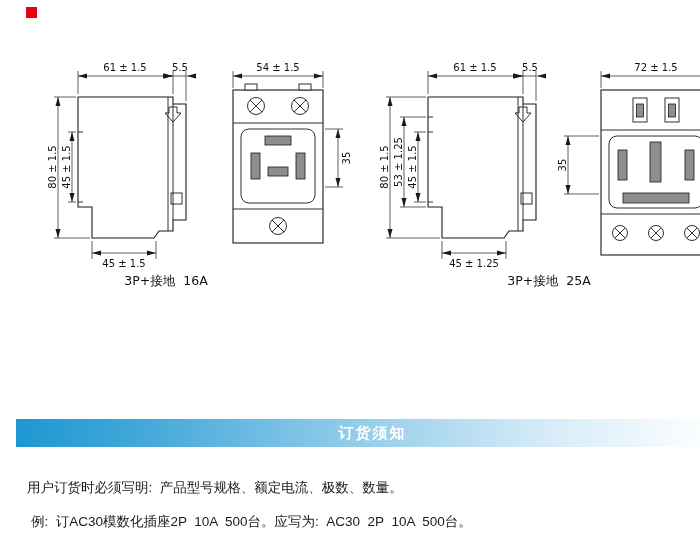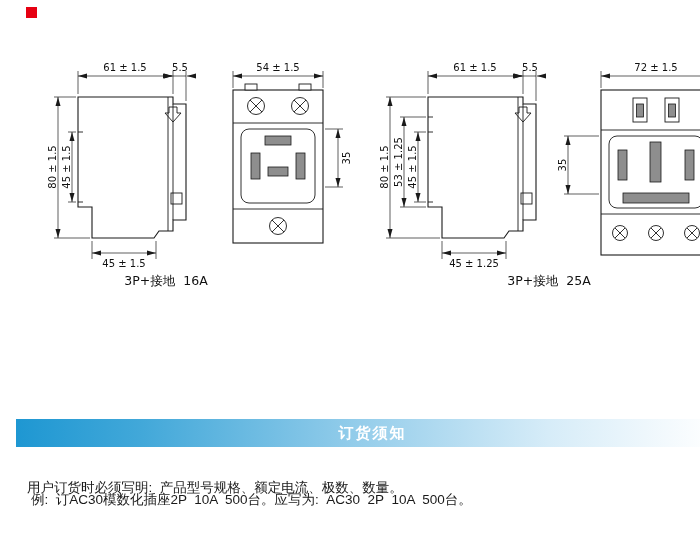--- a/index.html
+++ b/index.html
@@ -12,21 +12,21 @@
   .detn{fill:none;stroke:#1a1a1a;stroke-width:0.9;}
   .slot{fill:#8e8e8e;stroke:#1a1a1a;stroke-width:0.8;}
   .ext,.dim{stroke:#1a1a1a;stroke-width:0.7;fill:none;}
   .dimtxt{font-size:10px;fill:#111;text-anchor:middle;white-space:pre;}
   .lbl{font-size:12.5px;fill:#111;text-anchor:middle;white-space:pre;}
   .section-bar{position:absolute;left:0;top:419px;width:700px;height:28px;display:flex;align-items:center;
     background:linear-gradient(to right,var(--accent-blue,#1e97d2) 0%,#42a8d9 18%,#92ccea 48%,#d6ecf8 76%,#ffffff 100%);justify-content:center;}
   .section-title{color:#ffffff;font-size:15px;font-weight:bold;padding-left:13px;letter-spacing:2px;}
   .note{position:absolute;font-size:13.5px;color:#1a1a1a;white-space:pre;}
   .note1{left:11px;top:479px;}
-  .note2{left:15px;top:491px;text-align:right;}
+  .note2{left:15px;top:513px;text-align:right;}
 </style>
 </head>
 <body>
 
 <div class="page">
 
   <div class="logo-mark" style="background: rgb(230, 0, 18);"></div>
 
   <svg width="700" height="300" viewBox="0 0 700 300">
     <defs>

